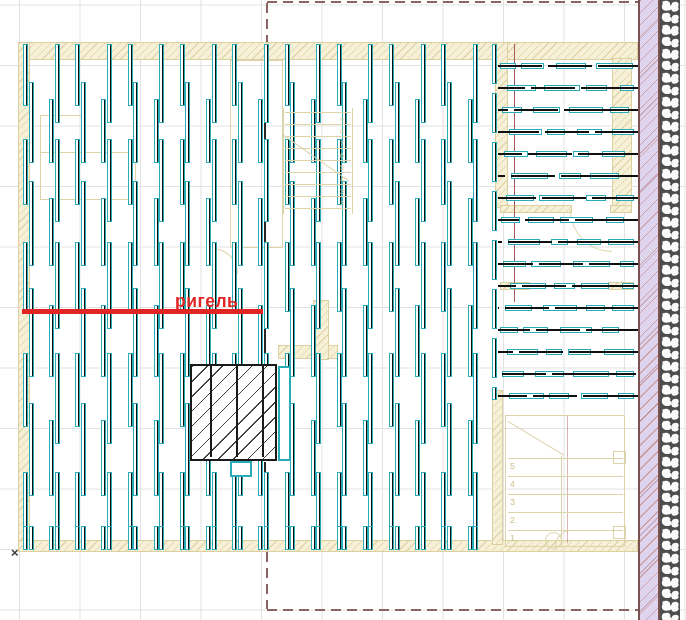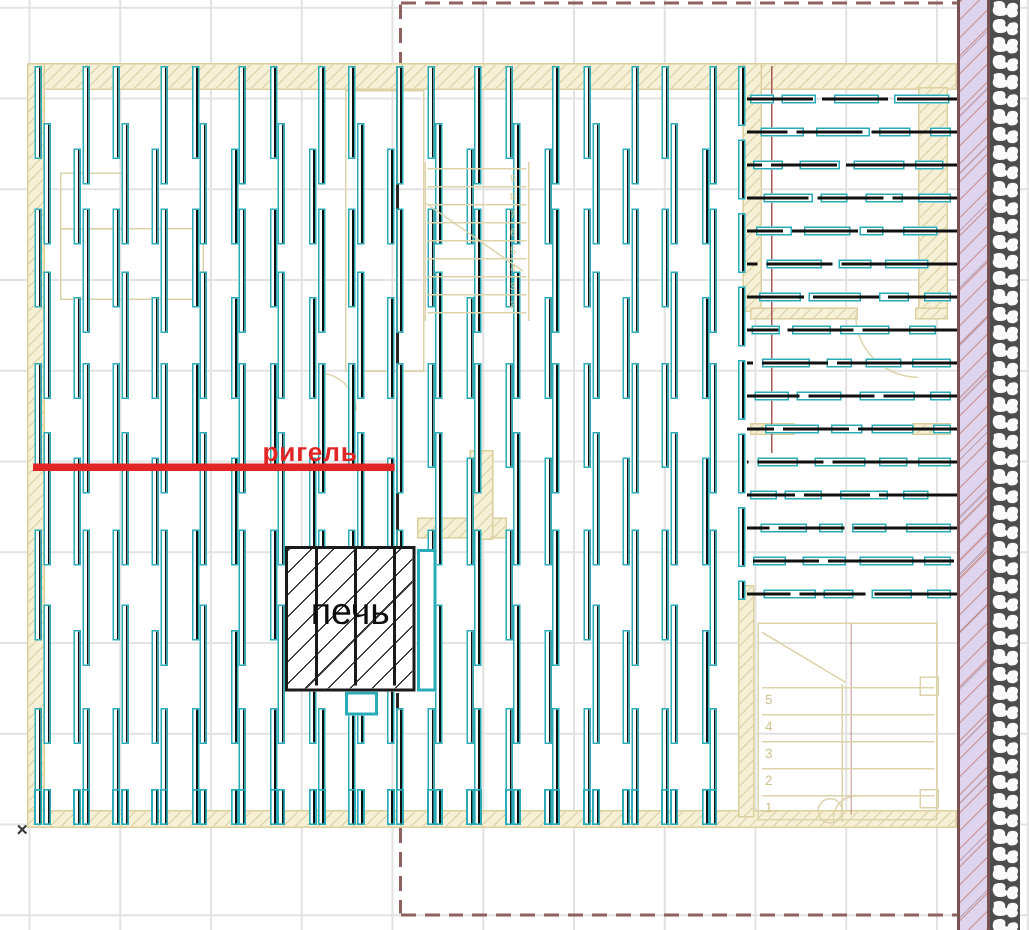--- a/index.html
+++ b/index.html
@@ -934,21 +934,20 @@
       <div class="snum" style="left: 4px; top: 118px;">1</div>
     </div>
 
   <div class="tealbox" style="left:278px;top:366px;width:13px;height:95px;"></div>
   <div class="tealbox" style="left:230px;top:461px;width:22px;height:16px;"></div>
 
   <div id="stove"></div>
   <div class="stove-line" style="left:210px;top:366px;height:91px;"></div>
   <div class="stove-line" style="left:236px;top:366px;height:91px;"></div>
   <div class="stove-line" style="left:262px;top:366px;height:91px;"></div>
-  <div id="stove-label">печь</div>
 
   <div id="girder-line"></div>
   <div id="girder-label">ригель</div>
 
   <div id="purple-wall"></div>
   <div id="stone">
     <svg width="20" height="620" xmlns="http://www.w3.org/2000/svg" style="left:0;top:0;">
       <defs>
         <pattern id="stonepat" width="20" height="24" patternUnits="userSpaceOnUse">
           <rect width="20" height="24" fill="#4d4d4d"></rect>

